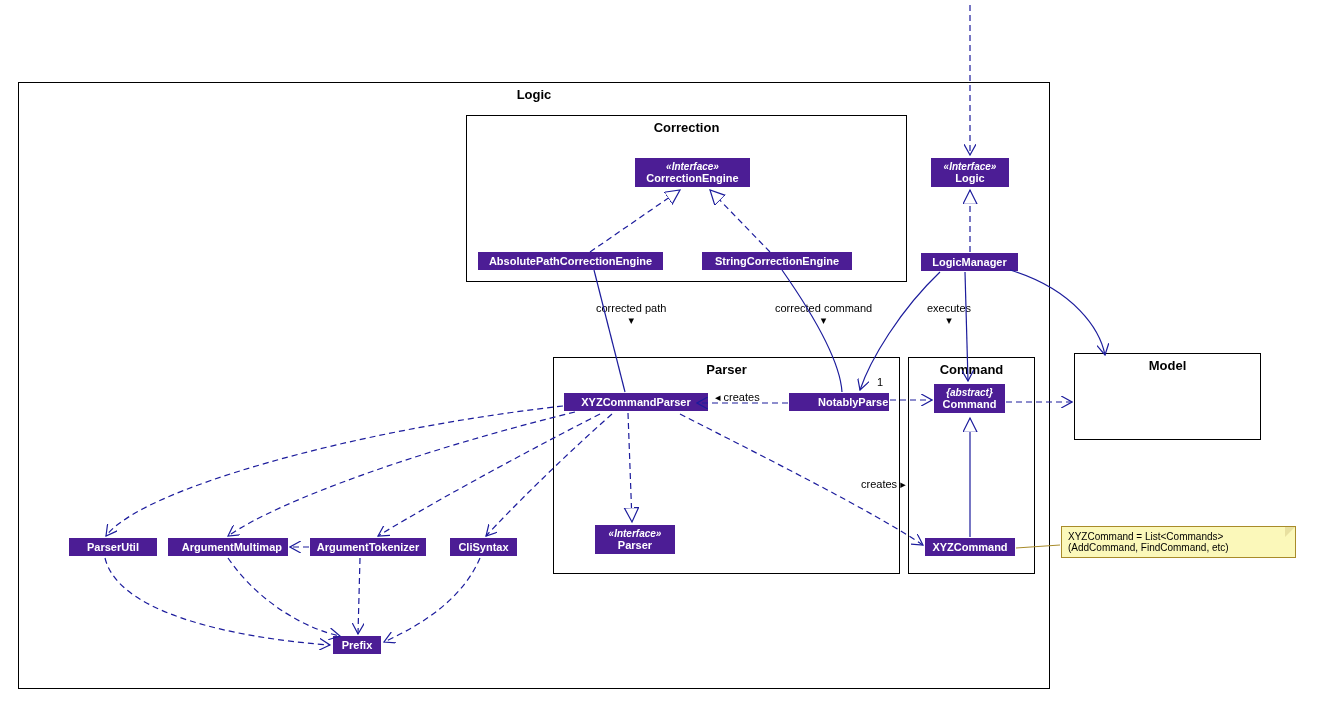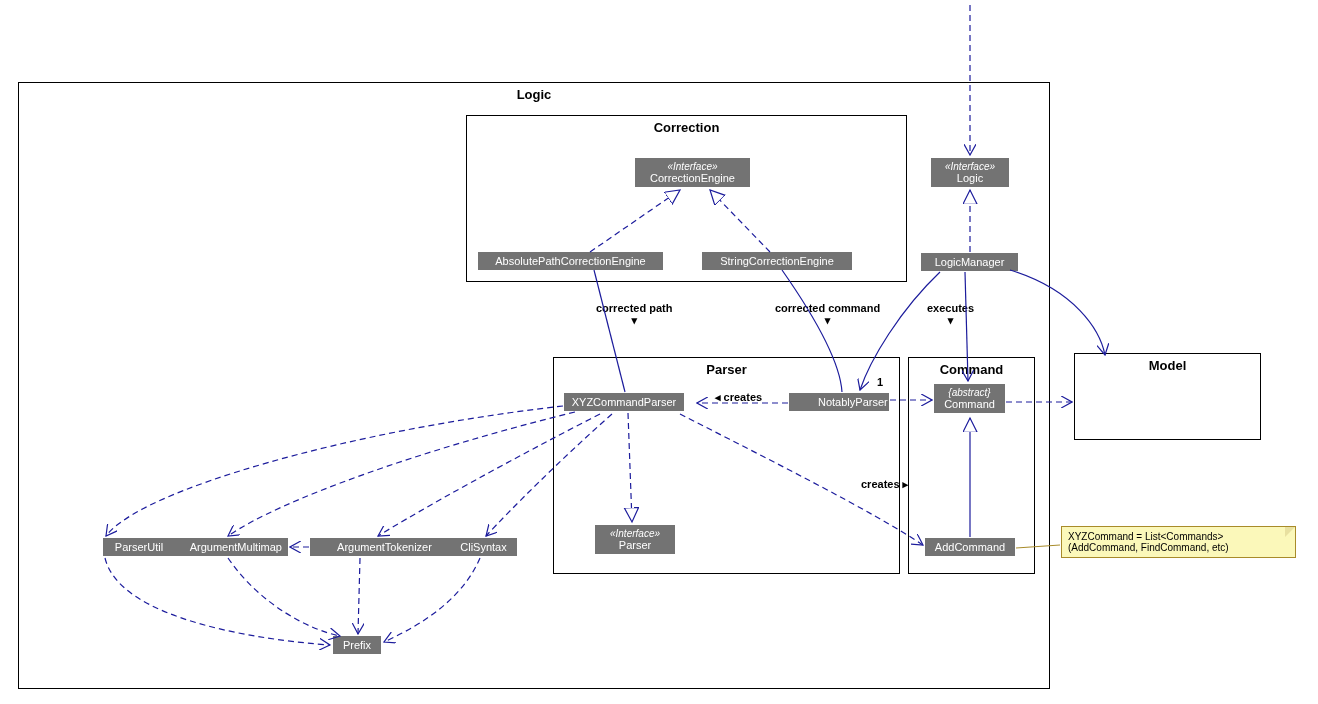--- a/index.html
+++ b/index.html
@@ -30,28 +30,28 @@
     position: absolute;
     font-weight: 700;
     font-size: 13px;
     top: 4px;
     left: 50%;
     transform: translateX(-50%);
     white-space: nowrap;
   }
   .node {
     position: absolute;
-    background: #737373;
+    background: #4c1d95;
     color: #fff;
     font-size: 11px;
     text-align: center;
     padding: 3px 6px;
     box-sizing: border-box;
     white-space: nowrap;
-    font-weight: 400;
+    font-weight: 700;
   }
   .node .stereo {
     font-style: italic;
     display: block;
     font-size: 10px;
   }
   .node .name {
     display: block;
   }
   .note {
@@ -71,21 +71,20 @@
     width: 0;
     height: 0;
     border-top: 10px solid #e8e0a0;
     border-right: 10px solid transparent;
   }
   .edge-label {
     position: absolute;
     font-size: 11px;
     color: #000;
     white-space: nowrap;
-    font-weight: bold;
   }
 </style>
 </head>
 <body>
 
 <div class="canvas">
 
   <div class="package" style="left:18px; top:82px; width:1030px; height:605px;">
     <div class="package-label">Logic</div>
   </div>
@@ -122,51 +121,51 @@
 
   <div class="node" style="left:931px; top:158px; width:78px;">
     <span class="stereo">«Interface»</span>
     <span class="name">Logic</span>
   </div>
 
   <div class="node" style="left:921px; top:253px; width:97px;">
     <span class="name">LogicManager</span>
   </div>
 
-  <div class="node" style="left:564px; top:393px; width:120px;">
+  <div class="node" style="left:564px; top:393px; width:144px;">
     <span class="name">XYZCommandParser</span>
   </div>
 
   <div class="node" style="left:789px; top:393px; width:100px;padding-left:29px;">
     <span class="name">NotablyParser</span>
   </div>
 
   <div class="node" style="left:595px; top:525px; width:80px;">
     <span class="stereo">«Interface»</span>
     <span class="name">Parser</span>
   </div>
 
   <div class="node" style="left:934px; top:384px; width:71px;">
     <span class="stereo">{abstract}</span>
     <span class="name">Command</span>
   </div>
 
   <div class="node" style="left:925px; top:538px; width:90px;">
-    <span class="name">AddCommand</span>
-  </div>
-
-  <div class="node" style="left:69px; top:538px; width:72px;margin-left:34px;">
+    <span class="name">XYZCommand</span>
+  </div>
+
+  <div class="node" style="left:69px; top:538px; width:88px;">
     <span class="name">ParserUtil</span>
   </div>
 
   <div class="node" style="left:168px; top:538px; width:120px;text-align:right;">
     <span class="name">ArgumentMultimap</span>
   </div>
 
-  <div class="node" style="left:310px; top:538px; width:149px;">
+  <div class="node" style="left:310px; top:538px; width:116px;">
     <span class="name">ArgumentTokenizer</span>
   </div>
 
   <div class="node" style="left:450px; top:538px; width:67px;">
     <span class="name">CliSyntax</span>
   </div>
 
   <div class="node" style="left:333px; top:636px; width:48px;">
     <span class="name">Prefix</span>
   </div>

